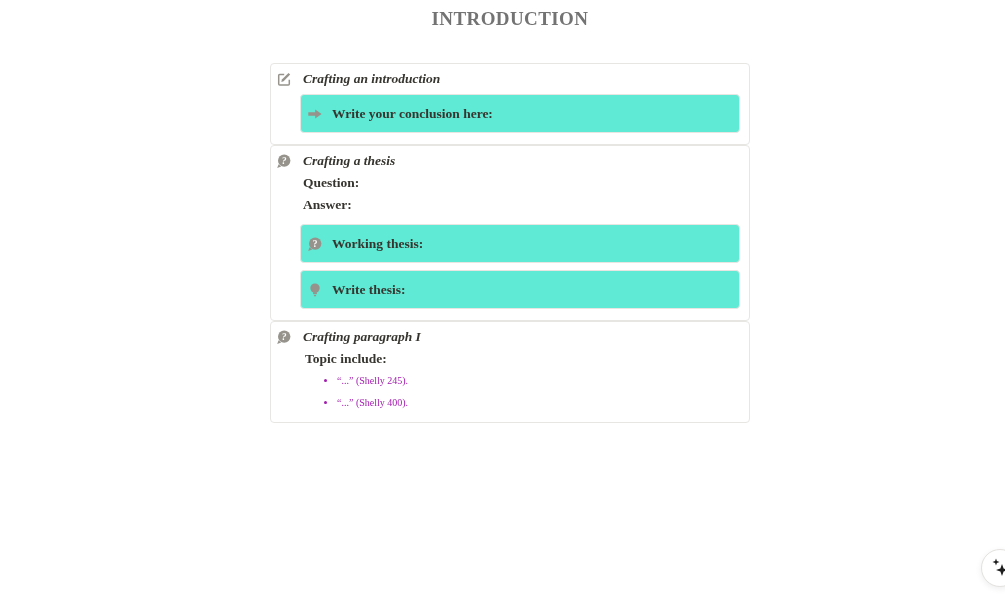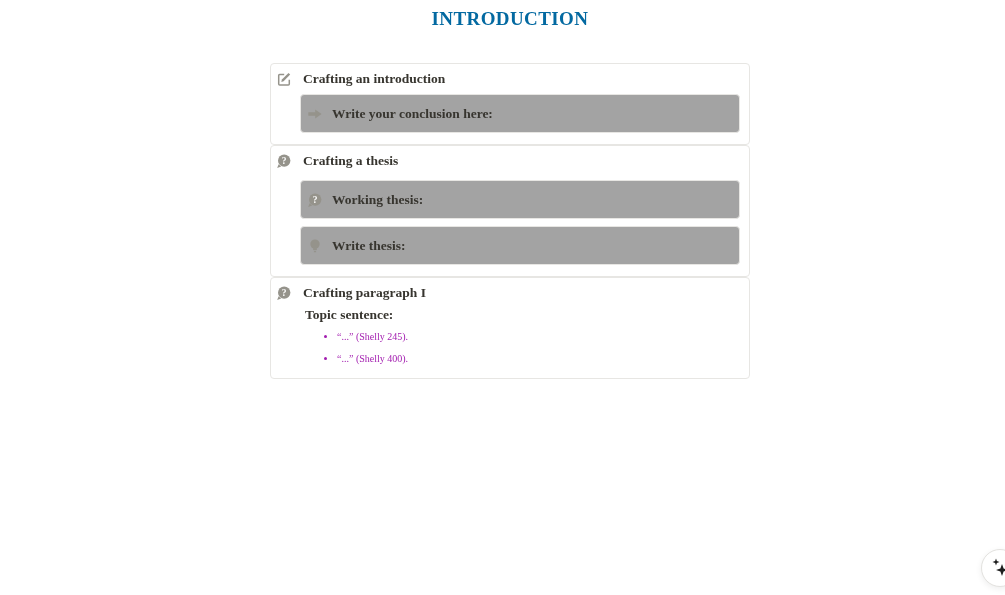--- a/index.html
+++ b/index.html
@@ -13,42 +13,42 @@
   }
   .page { width: 480px; margin-left: 270px; padding-top: 7px; }
 
   .section-heading {
     font-size: 19px;
     line-height: 24px;
     font-weight: 700;
     letter-spacing: 0.4px;
     text-align: center;
     margin: 30px 0 32px;
-    color: #0369a1;
+    color: #737373;
   }
   .section:first-child .section-heading { margin-top: 0; }
 
   .callout {
     border: 1px solid #e7e6e3;
     border-radius: 4px;
     background: #fff;
     padding: 6px 9px 11px 5px;
   }
-  .title-row { display: flex; align-items: center; gap: 11px; }
+  .title-row { display: flex; align-items: center; gap: 11px; font-style: italic; }
   .icon16 { width: 16px; height: 16px; flex: 0 0 16px; display: block; }
   .callout-title { font-weight: 700; font-size: 13.5px; line-height: 17px; }
 
   .callout-body { margin-left: 27px; }
   .field { font-weight: 700; font-size: 13.5px; line-height: 17px; margin-top: 5px; }
   .indent-2 { margin-left: 2px; }
 
   .inner-box {
     border: 1px solid #e7e6e3;
     border-radius: 4px;
-    background: #a3a3a3;
+    background: #5eead4;
     margin-left: 24px;
     margin-top: 7px;
     padding: 10px 4px 10px 6px;
     display: flex;
     align-items: center;
     gap: 9px;
   }
   .inner-box.mt-11 { margin-top: 11px; }
   .inner-label { font-weight: 700; font-size: 13.5px; line-height: 17px; }
 
@@ -104,20 +104,24 @@
       <div class="title-row">
         <span class="icon16">
           <svg width="16" height="16" viewBox="0 0 16 16">
             <circle cx="8.2" cy="7.6" r="6.2" fill="#95938b"></circle>
             <polygon points="2.6,11.3 1.2,15 5.2,13.6" fill="#95938b"></polygon>
             <text x="8.2" y="11" text-anchor="middle" font-size="9.5" font-weight="bold" fill="#ffffff" font-family="Liberation Serif, serif">?</text>
           </svg>
         </span>
         <span class="callout-title">Crafting a thesis</span>
       </div>
+      <div class="callout-body">
+        <p class="field">Question:</p>
+        <p class="field">Answer:</p>
+      </div>
       <div class="inner-box mt-11">
         <span class="icon16">
           <svg width="16" height="16" viewBox="0 0 16 16">
             <circle cx="8.2" cy="7.6" r="6.2" fill="#95938b"></circle>
             <polygon points="2.6,11.3 1.2,15 5.2,13.6" fill="#95938b"></polygon>
             <text x="8.2" y="11" text-anchor="middle" font-size="9.5" font-weight="bold" fill="#ffffff" font-family="Liberation Serif, serif">?</text>
           </svg>
         </span>
         <span class="inner-label">Working thesis:</span>
       </div>
@@ -140,21 +144,21 @@
         <span class="icon16">
           <svg width="16" height="16" viewBox="0 0 16 16">
             <circle cx="8.2" cy="7.6" r="6.2" fill="#95938b"></circle>
             <polygon points="2.6,11.3 1.2,15 5.2,13.6" fill="#95938b"></polygon>
             <text x="8.2" y="11" text-anchor="middle" font-size="9.5" font-weight="bold" fill="#ffffff" font-family="Liberation Serif, serif">?</text>
           </svg>
         </span>
         <span class="callout-title">Crafting paragraph I</span>
       </div>
       <div class="callout-body">
-        <p class="field indent-2">Topic sentence:</p>
+        <p class="field indent-2">Topic include:</p>
         <ul class="quotes-list">
           <li>“...” (Shelly 245).</li>
           <li>“...” (Shelly 400).</li>
         </ul>
       </div>
     </div>
   </div>
 
 </div>
 

